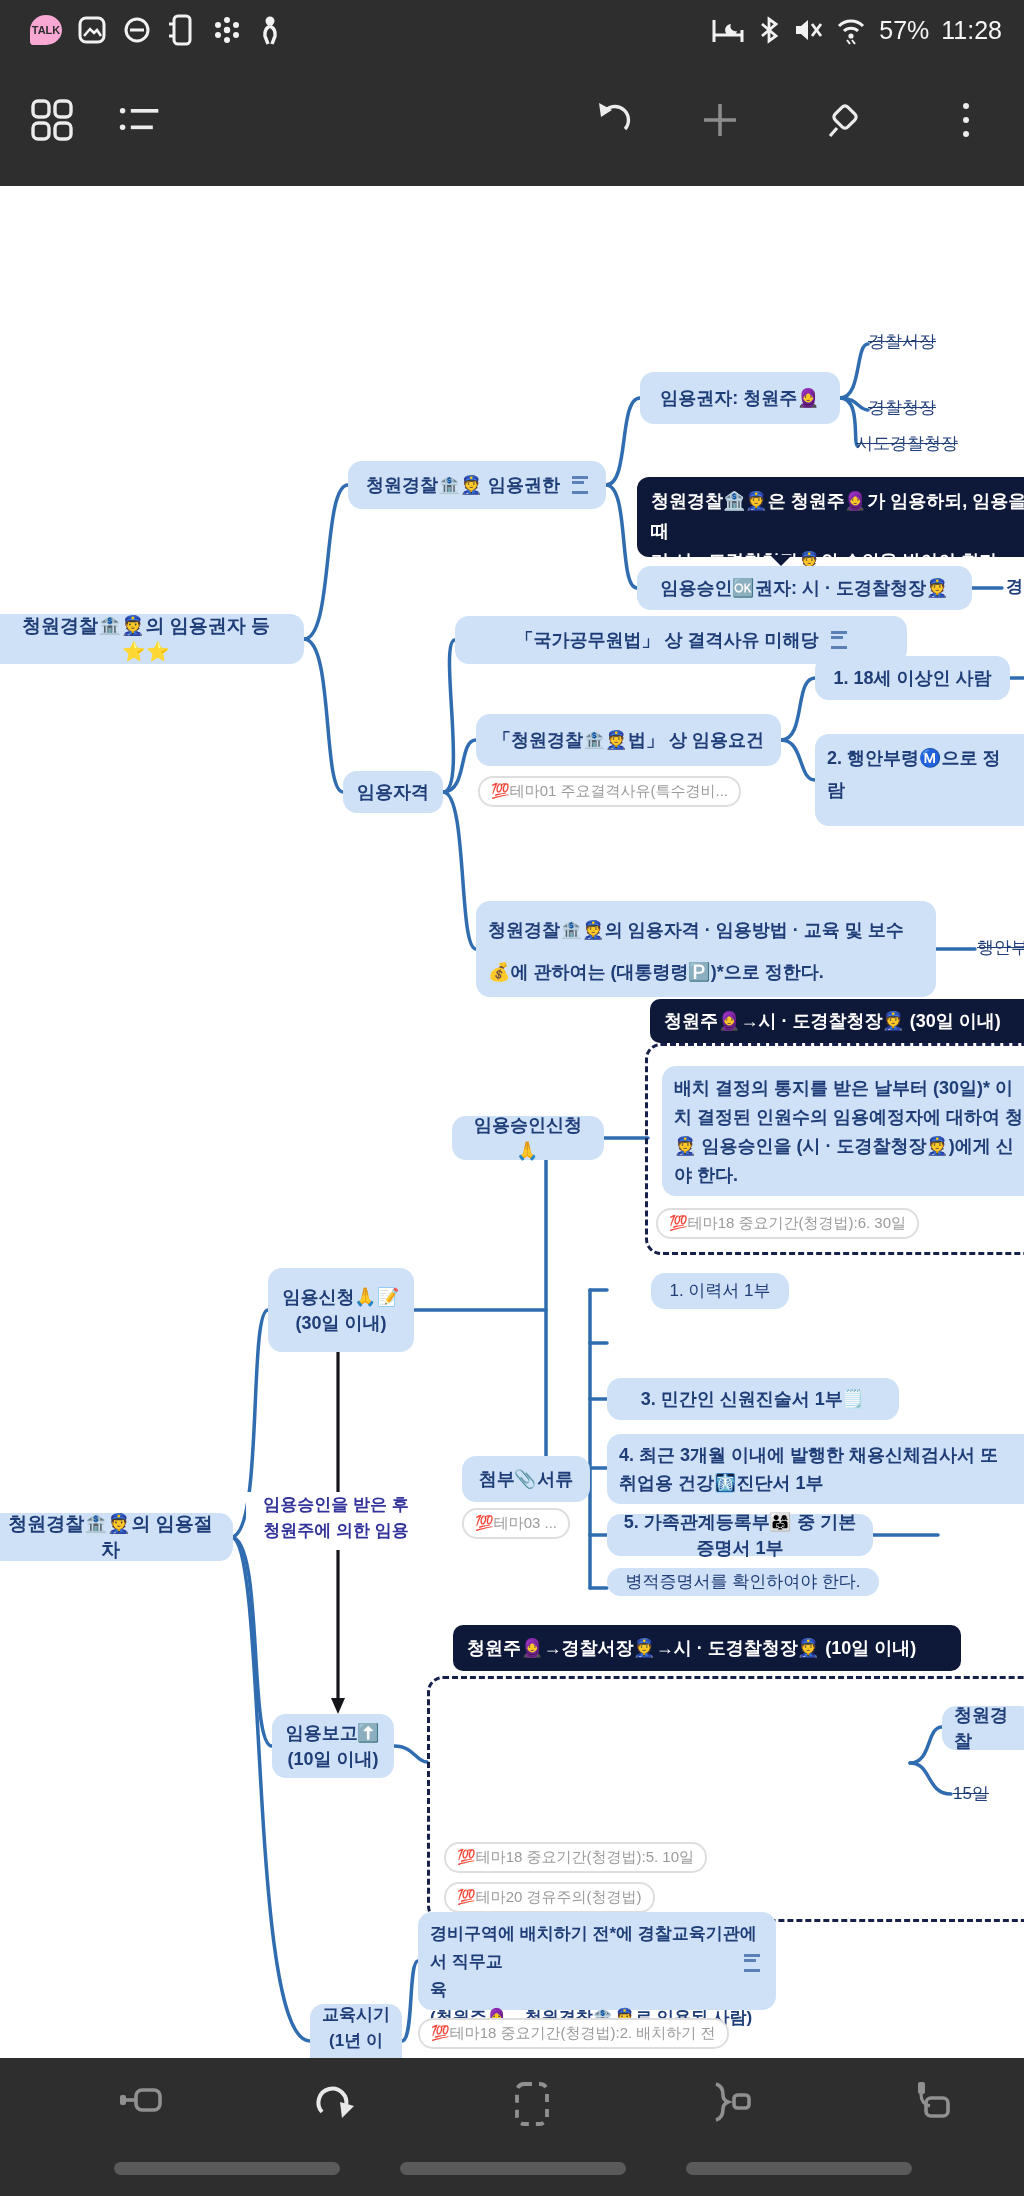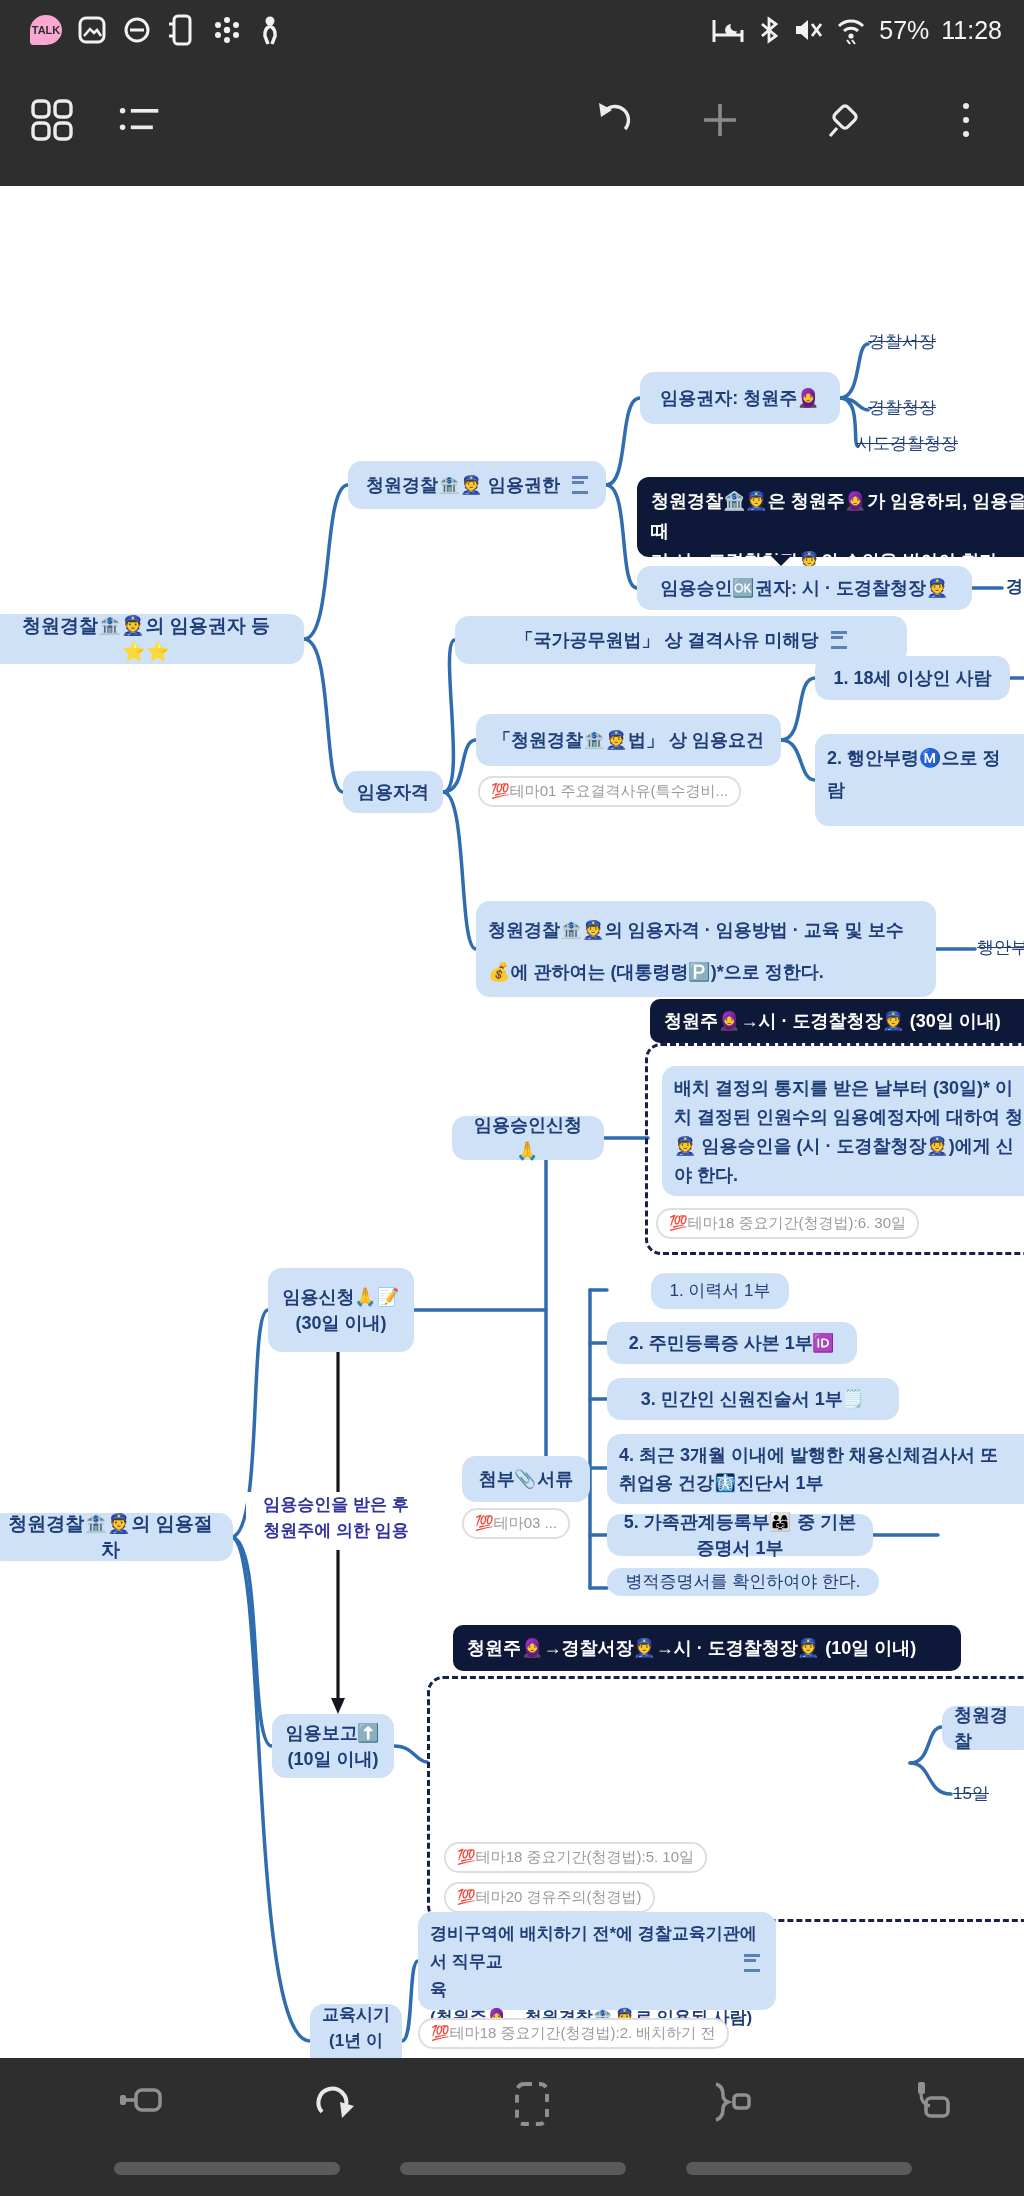--- a/index.html
+++ b/index.html
@@ -247,23 +247,20 @@
   <div class="dashedbox" style="left:645px;top:857px;width:400px;height:212px;"></div>
   <div class="node body pre" style="left:662px;top:880px;width:380px;height:130px;line-height:29px;">배치 결정의 통지를 받은 날부터 (30일)* 이
 치 결정된 인원수의 임용예정자에 대하여 청
 👮 임용승인을 (시 · 도경찰청장👮)에게 신
 야 한다.</div>
   <div class="tag" style="left:656px;top:1022px;">💯테마18 중요기간(청경법):6. 30일</div>
 
   <div class="node reg" style="left:607px;top:1087px;width:138px;height:36px;font-size:17px;margin-left:44px;">
       <span>1. 이력서 1부</span>
     </div>
-  <div class="node" style="left:607px;top:1136px;width:250px;height:42px;">
-      <span>2. 주민등록증 사본 1부🆔</span>
-    </div>
   <div class="node" style="left:607px;top:1192px;width:292px;height:42px;">
       <span>3. 민간인 신원진술서 1부🗒️</span>
     </div>
   <div class="node body pre" style="left:607px;top:1248px;width:430px;height:70px;line-height:28px;padding:7px 12px;">4. 최근 3개월 이내에 발행한 채용신체검사서 또
 취업용 건강🩻진단서 1부</div>
   <div class="node" style="left:607px;top:1328px;width:266px;height:42px;">
       <span>5. 가족관계등록부👨‍👩‍👧 중 기본증명서 1부</span>
     </div>
   <div class="node reg" style="left:607px;top:1382px;width:272px;height:28px;font-size:17px;">
       <span>병적증명서를 확인하여야 한다.</span>

